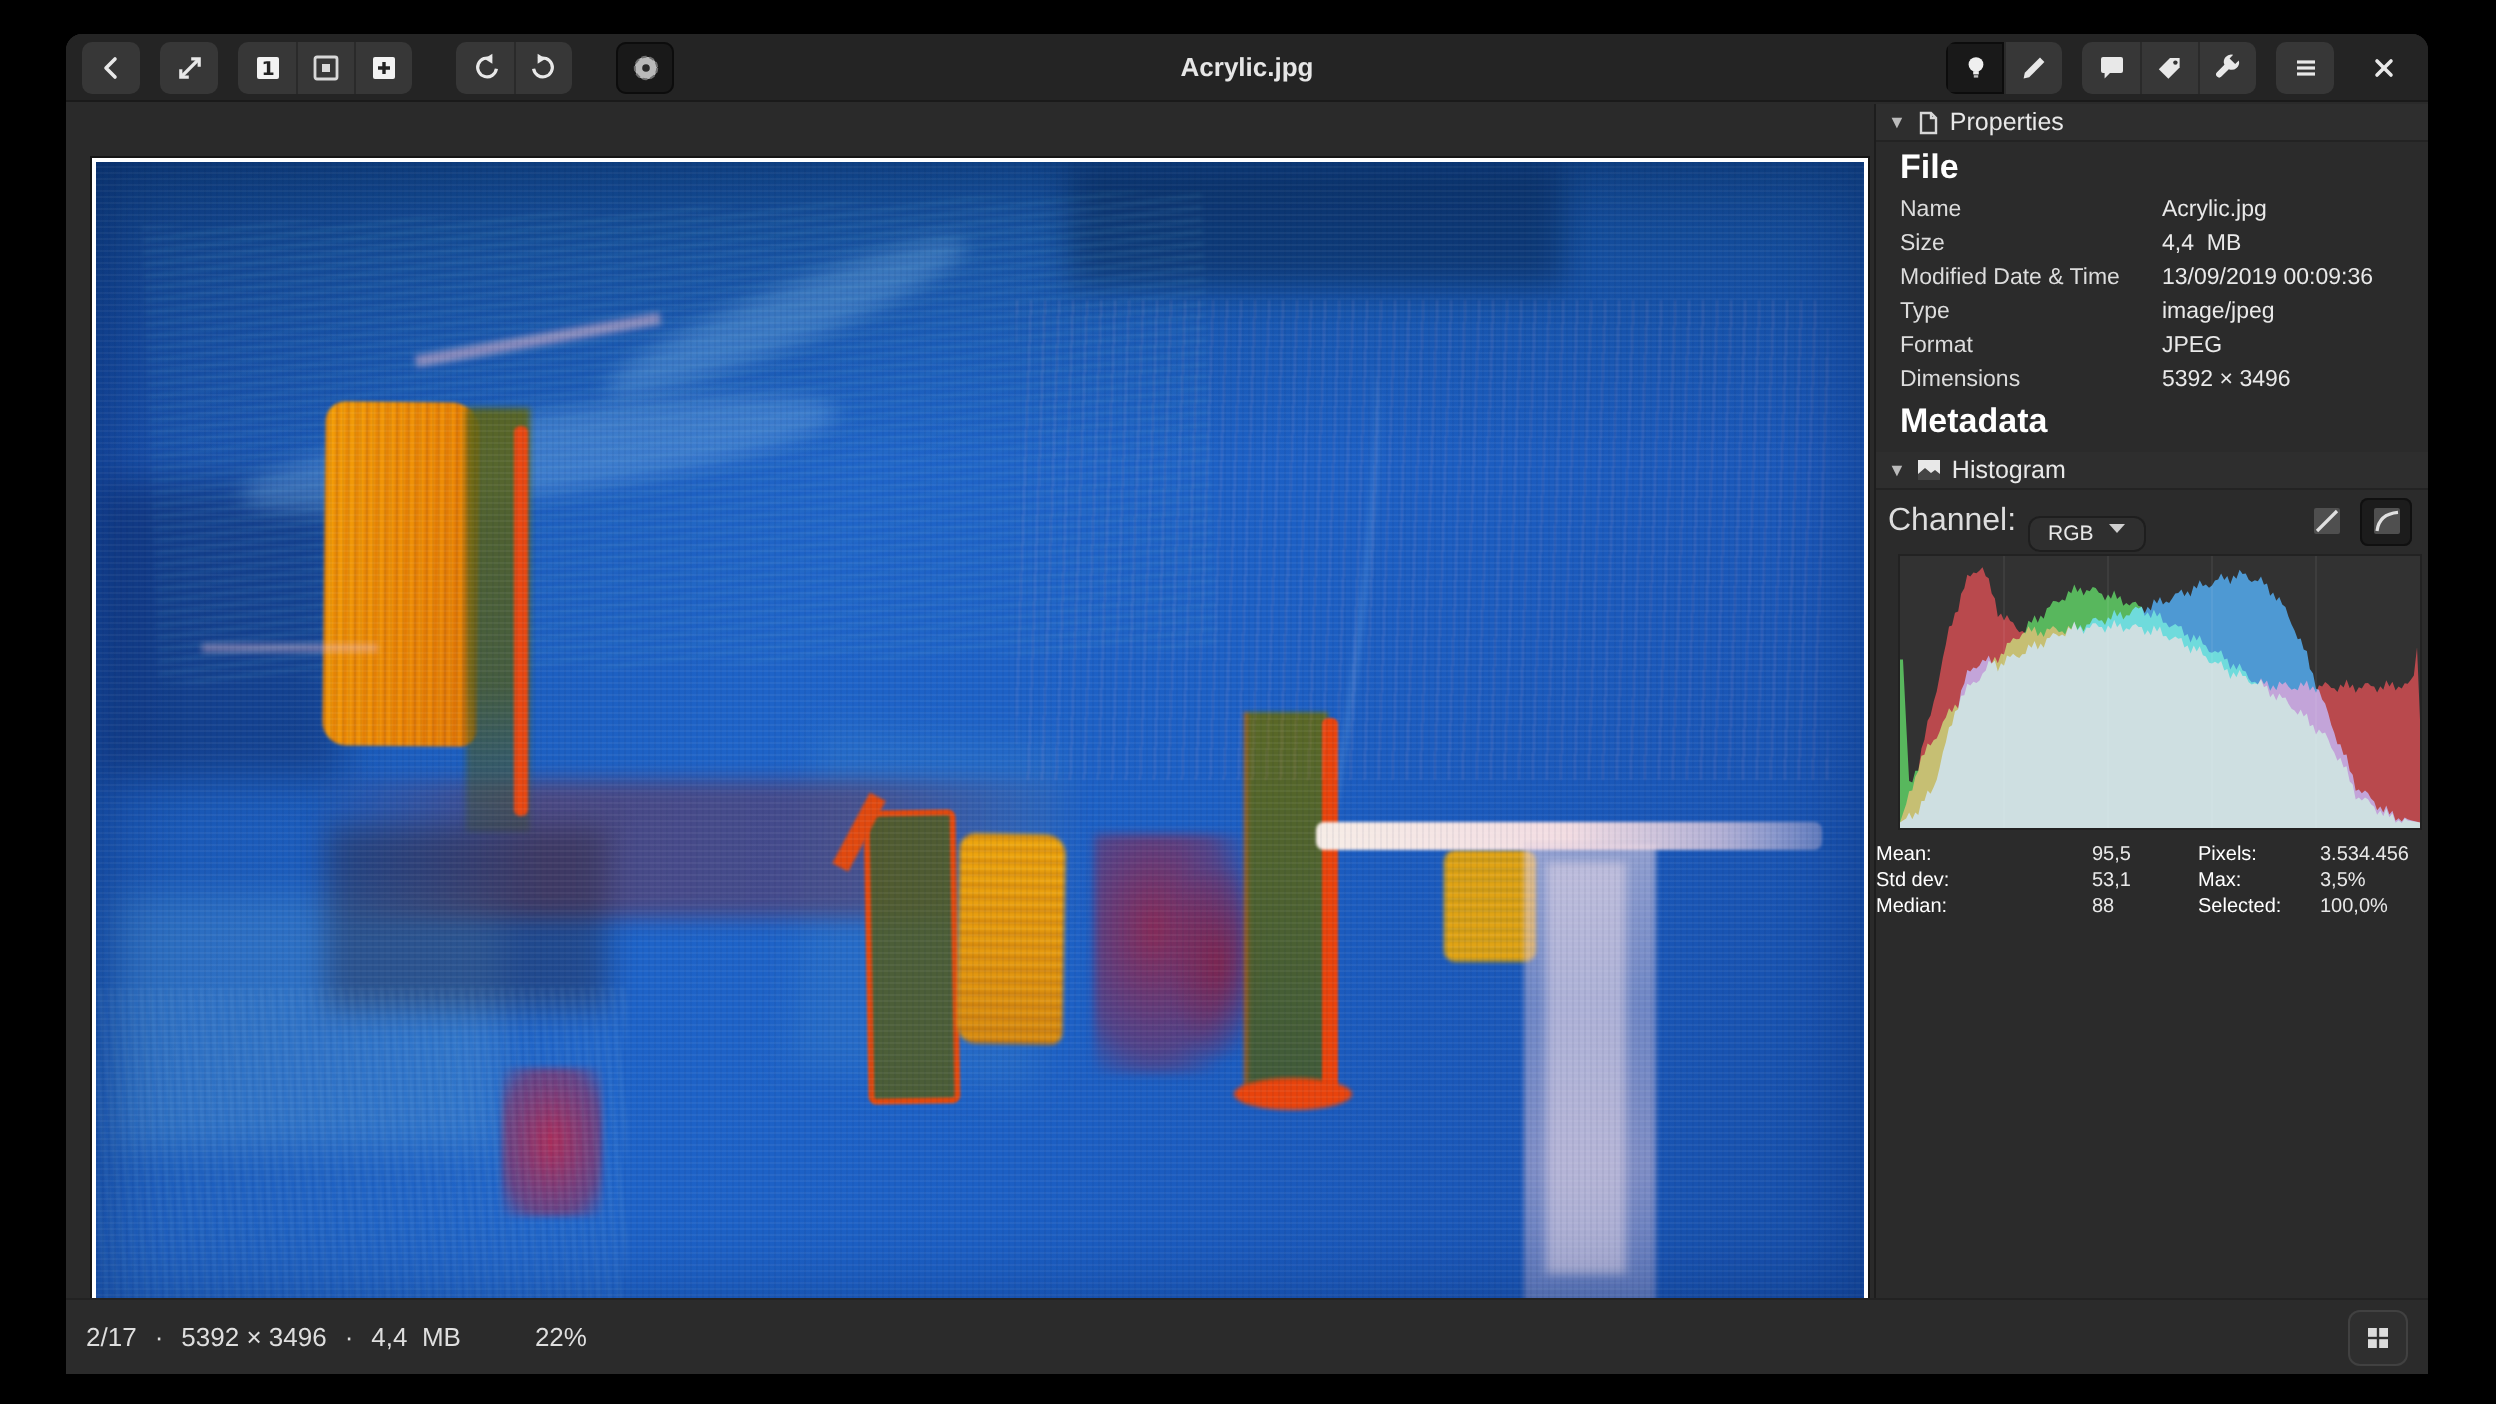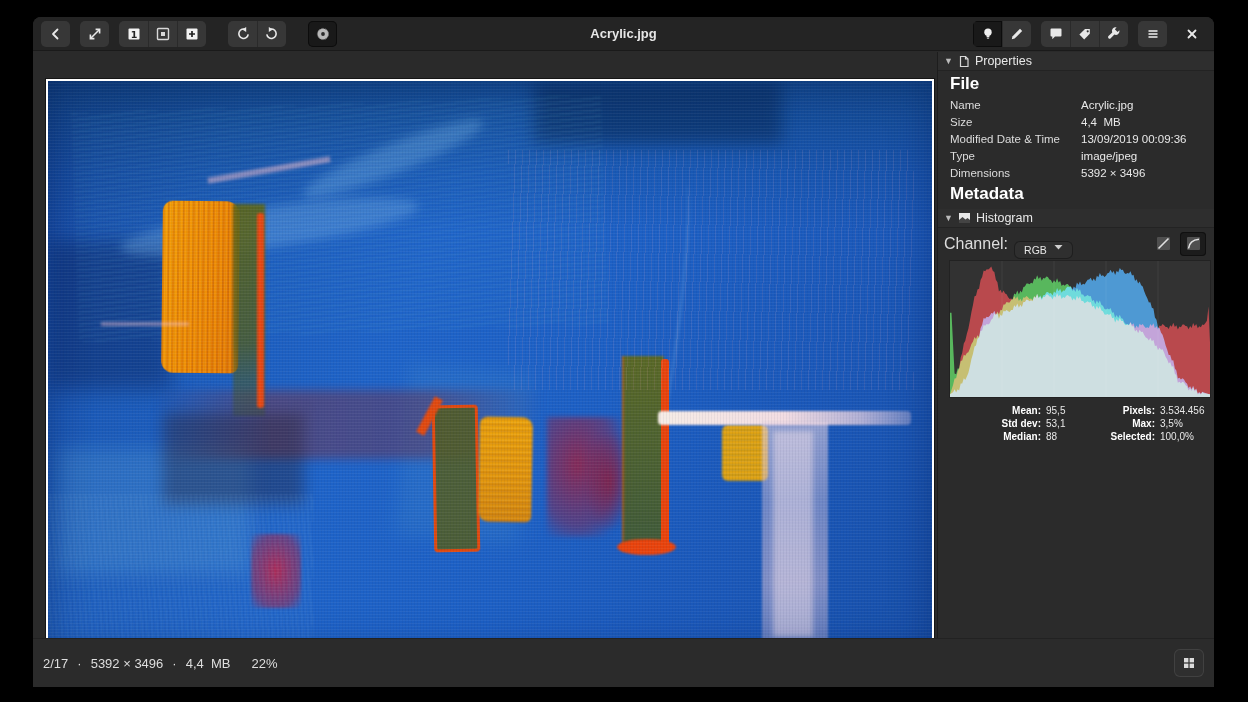--- a/index.html
+++ b/index.html
@@ -35,27 +35,27 @@
   .plabel { width:131px; flex:0 0 auto; color:#dcdcdc; }
   .pval { color:#e9e9e9; white-space:pre; overflow:hidden; text-overflow:ellipsis; }
   .chanrow { display:flex; align-items:center; gap:6px; padding:5px 8px 4px 6px; height:30px; }
   .chanlabel { font-size:16px; color:#ddd; }
   .dropdown { display:flex; align-items:flex-start; gap:7px; background:#2f2f2f; box-shadow:inset 0 0 0 1px #1e1e1e; border-radius:6px; padding:3px 10px; font-size:10.5px; color:#e8e8e8;margin-top:12px; }
   .scale-btn { width:26px; height:24px; border-radius:4px; display:flex; align-items:center; justify-content:center; }
   .scale-btn.active { background:#1c1c1c; box-shadow:inset 0 0 0 1px #101010; }
   .hist-plot { position:relative; margin:2px 3px 0 11px; height:138px; background:#323232; border:1px solid #222; isolation:isolate; }
   .hist-plot svg { position:absolute; inset:0; width:100%; height:100%; }
   .hstats { display:grid; grid-template-columns:103px 58px 56px 72px; font-size:10px; padding-top:7px; row-gap:2px; }
-  .hl { font-weight:bold; text-align:right; color:#fff; }
+  .hl { font-weight:normal; color:#fff; }
   .hv { text-align:left; padding-left:5px; color:#e8e8e8; }
 
   
-  .statusbar { position:absolute; left:0; right:0; bottom:0; height:49px; background:#2b2b2b; border-top:1px solid #222; display:flex; align-items:center; padding:0 10px; color:#dedede; font-size:13px; }
+  .statusbar { position:absolute; left:0; right:0; bottom:0; height:38px; background:#2b2b2b; border-top:1px solid #222; display:flex; align-items:center; padding:0 10px; color:#dedede; font-size:13px; }
   .statusbar span { margin-right:9px; }
-  .zoomlevel { margin-left:12px; }
+  .zoomlevel { margin-left:28px; }
   .gridbtn { margin-left:auto; width:30px; height:28px; border-radius:6px; background:#2f2f2f; box-shadow:inset 0 0 0 1px #414141; display:flex; align-items:center; justify-content:center; }
 </style>
 </head>
 <body>
 
 <div class="window">
 
   <div class="toolbar">
     <div class="tbtn">
       <svg class="icon" width="16" height="16">
@@ -232,20 +232,24 @@
       </div>
     <div class="prow">
         <span class="plabel">Modified Date &amp; Time</span>
         <span class="pval">13/09/2019 00:09:36</span>
       </div>
     <div class="prow">
         <span class="plabel">Type</span>
         <span class="pval">image/jpeg</span>
       </div>
     <div class="prow">
+        <span class="plabel">Format</span>
+        <span class="pval">JPEG</span>
+      </div>
+    <div class="prow">
         <span class="plabel">Dimensions</span>
         <span class="pval">5392 × 3496</span>
       </div>
 
     <div class="subhead">Metadata</div>
 
     <div class="sechead" style="margin-top:3px;">
       <span class="exp">▼</span>
       <svg width="13" height="12" style="flex:0 0 auto;">
         <rect x="1" y="1" width="11" height="10" fill="#e8e8e8"></rect>

